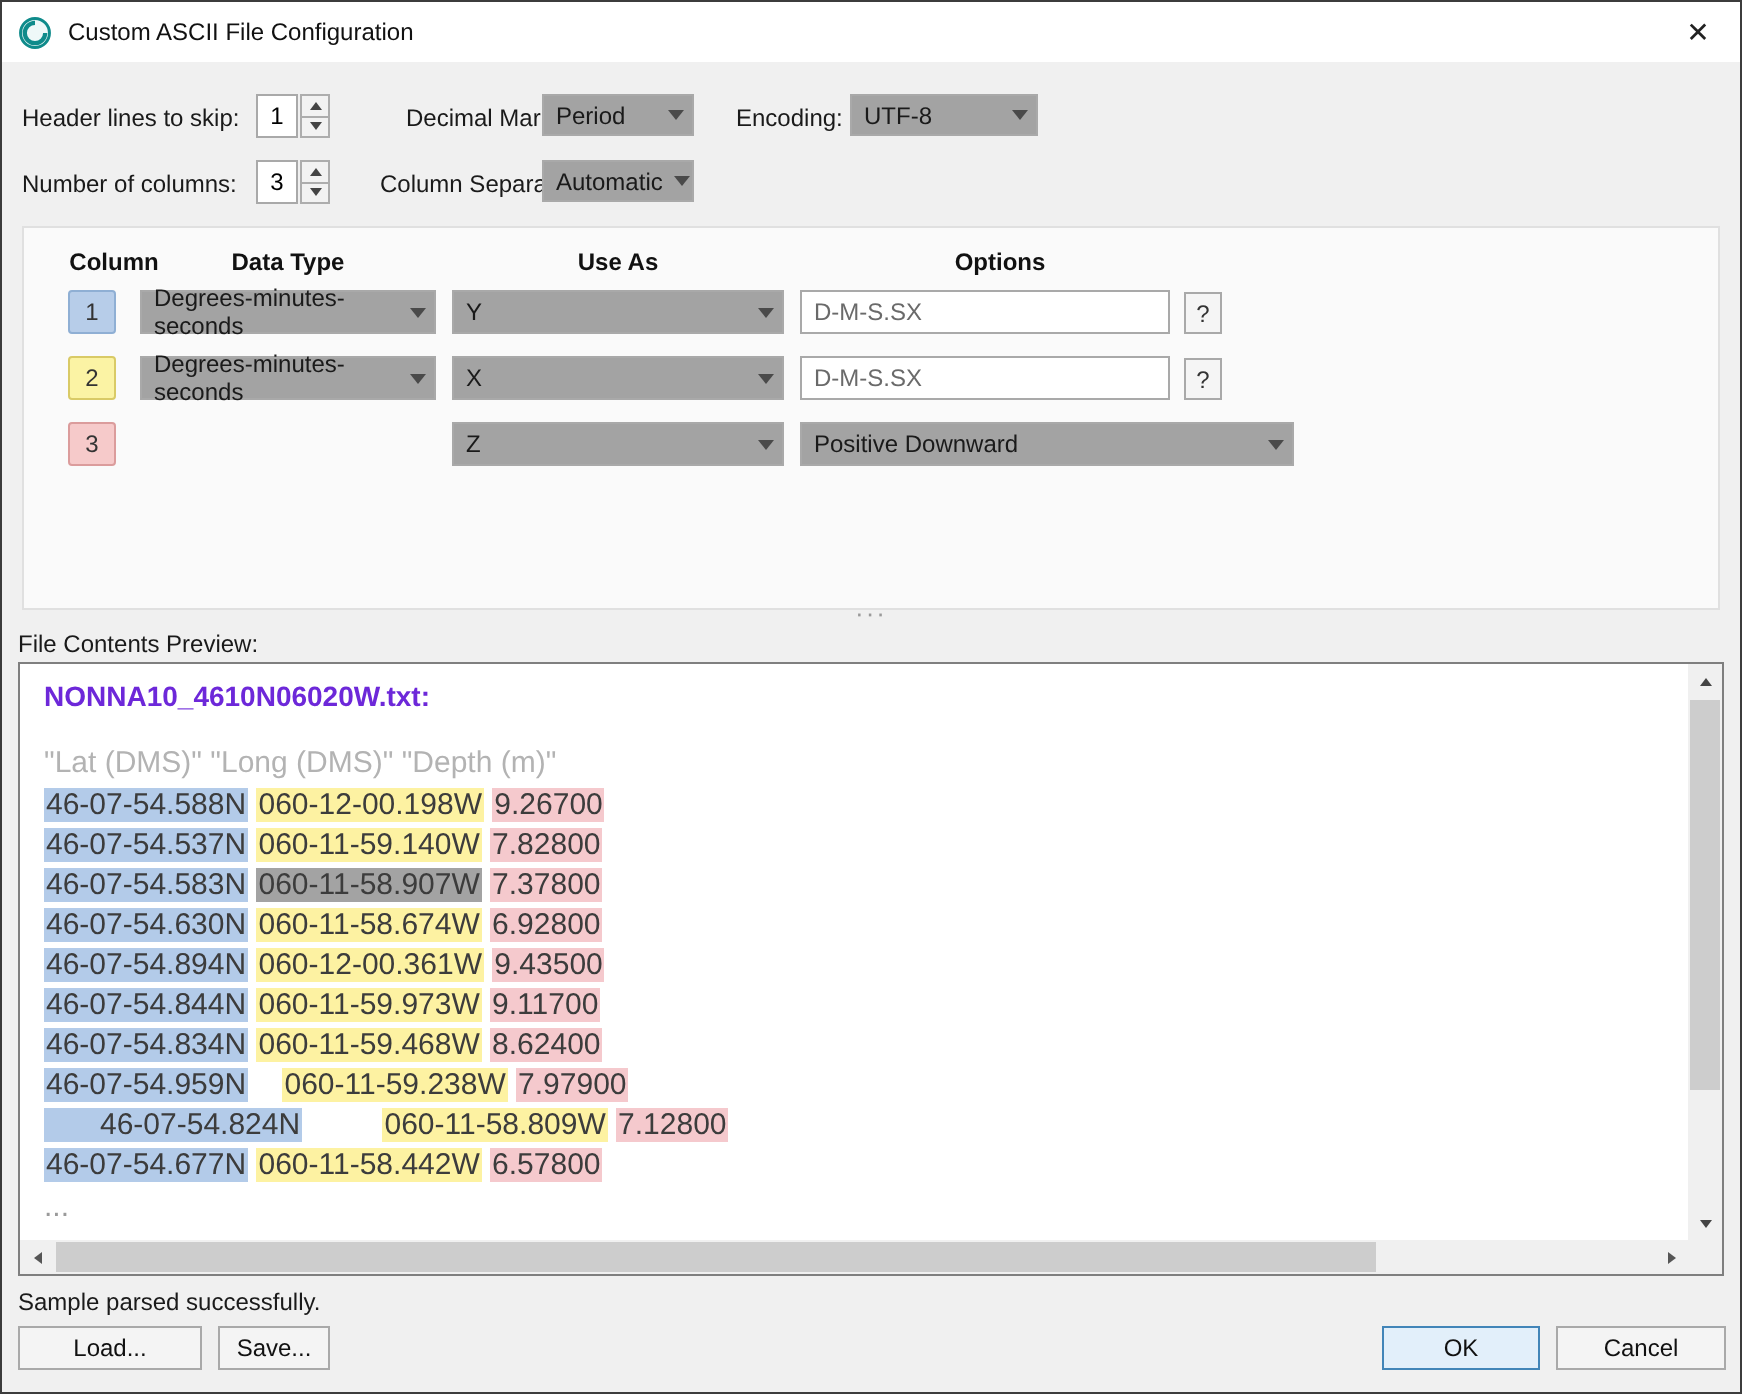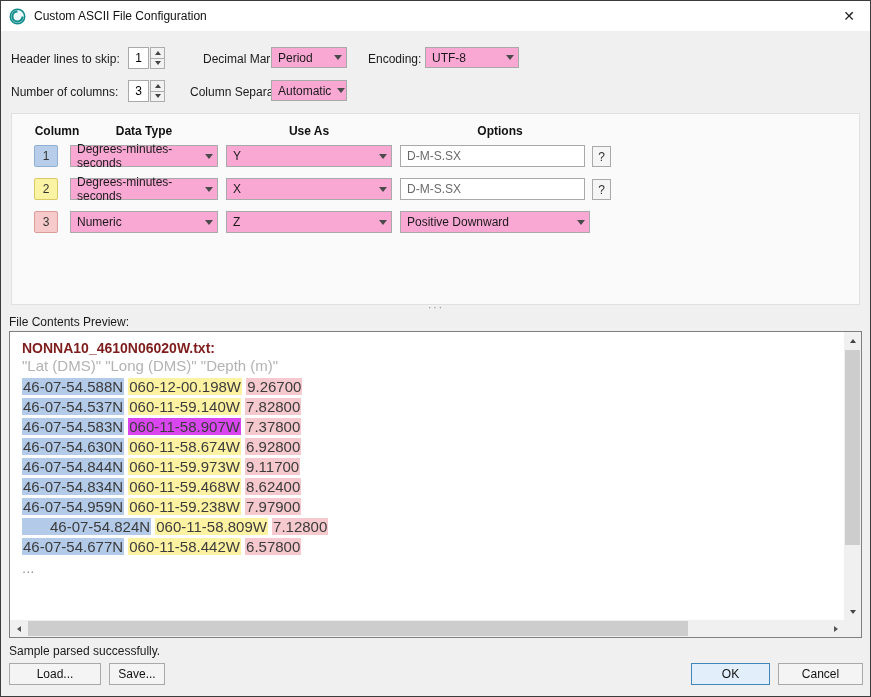--- a/index.html
+++ b/index.html
@@ -8,21 +8,21 @@
 
   
   .titlebar { position:absolute; left:0; top:0; width:100%; height:30px; background:#ffffff; display:flex; align-items:center; padding:0 8px; }
   .titlebar .app-icon { width:17px; height:17px; margin-right:8px; display:inline-flex; }
   .titlebar .title { font-size:12px; color:#111; }
   .titlebar .close { position:absolute; right:4px; top:0; width:34px; height:30px; display:flex; align-items:center; justify-content:center; font-size:14px; color:#222; cursor:pointer; }
 
   .lbl { position:absolute; font-size:12px; color:#1a1a1a; white-space:nowrap; }
 
   
-  .combo { position:absolute; height:21px; background:#f9a8d4; border:1px solid #a9a9a9; display:flex; align-items:center; justify-content:space-between; padding:0 4px 0 6px; font-size:12px; color:#1a1a1a; cursor:default; }
+  .combo { position:absolute; height:21px; background:#a3a3a3; border:1px solid #a9a9a9; display:flex; align-items:center; justify-content:space-between; padding:0 4px 0 6px; font-size:12px; color:#1a1a1a; cursor:default; }
   .combo .combo-arrow { width:0; height:0; border-left:4px solid transparent; border-right:4px solid transparent; border-top:5px solid #4a4a4a; margin-left:6px; }
 
   
   .spinner { position:absolute; display:flex; height:22px; }
   .spin-val { width:21px; height:22px; border:1px solid #a9a9a9; background:#fff; font-size:12px; text-align:center; font-family:"Liberation Sans", sans-serif; }
   .spin-btns { display:flex; flex-direction:column; width:15px; margin-left:1px; }
   .spin-btn { flex:1; background:#f2f2f2; border:1px solid #adadad; display:flex; align-items:center; justify-content:center; cursor:pointer; }
   .spin-btn + .spin-btn { margin-top:-1px; }
   .tri-up { width:0; height:0; border-left:3px solid transparent; border-right:3px solid transparent; border-bottom:4px solid #444; }
   .tri-down { width:0; height:0; border-left:3px solid transparent; border-right:3px solid transparent; border-top:4px solid #444; }
@@ -36,21 +36,21 @@
   .badge { position:absolute; left:22px; top:0; width:24px; height:22px; border:1px solid; border-radius:2px; display:flex; align-items:center; justify-content:center; font-size:12px; color:#333; }
   .cfg-row .combo { top:0; height:22px; }
   .opt-input { position:absolute; left:388px; top:0; width:185px; height:22px; border:1px solid #a9a9a9; background:#fff; font-size:12px; color:#6a6a6a; padding:0 6px; font-family:"Liberation Sans", sans-serif; }
   .help-btn { position:absolute; left:580px; top:1px; width:19px; height:21px; background:#f5f5f5; border:1px solid #a9a9a9; font-size:12px; color:#333; cursor:pointer; font-family:"Liberation Sans", sans-serif; }
 
   .splitter { position:absolute; left:50%; top:301px; transform:translateX(-50%); color:#9a9a9a; font-size:13px; letter-spacing:1px; cursor:ns-resize; line-height:10px; }
 
   
   .preview { position:absolute; left:8px; top:330px; width:853px; height:307px; background:#fff; border:1px solid #7f7f7f; }
   .preview-content { position:absolute; left:0; top:0; right:17px; bottom:17px; overflow:hidden; padding:8px 12px; }
-  .pv-filename { font-size:14px; font-weight:bold; color:#7f1d1d; margin-bottom:1px; }
+  .pv-filename { font-size:14px; font-weight:bold; color:#6d28d9; margin-bottom:17px; }
   .pv-header { font-size:15px; color:#b3b3b3; margin-bottom:3px; }
   .pv-row { font-size:15px; line-height:20px; color:#3c3c3c; white-space:nowrap; }
   .pv-row .hl { padding:0 1px;text-align:center; }
   .pv-ellipsis { font-size:15px; color:#9a9a9a; margin-top:2px; }
 
   
   .vscroll { position:absolute; right:0; top:0; bottom:17px; width:17px; background:#f0f0f0; }
   .hscroll { position:absolute; left:0; bottom:0; right:17px; height:17px; background:#f0f0f0; }
   .sb-btn { position:absolute; width:17px; height:17px; display:flex; align-items:center; justify-content:center; cursor:pointer; }
   .vscroll .sb-btn.top { top:0; left:0; }
@@ -152,51 +152,48 @@
       <div class="combo" style="left:214px;width:166px">
         <span>X</span>
         <span class="combo-arrow"></span>
       </div>
       <input class="opt-input" value="D-M-S.SX" style="">
       <button class="help-btn">?</button>
     </div>
 
     <div class="cfg-row" style="top:97px">
       <div class="badge" style="background: rgb(246, 202, 202); border-color: rgb(219, 156, 156);">3</div>
-      <div class="combo" style="left:58px;width:148px">
-        <span>Numeric</span>
-        <span class="combo-arrow"></span>
-      </div>
       <div class="combo" style="left:214px;width:166px">
         <span>Z</span>
         <span class="combo-arrow"></span>
       </div>
-      <div class="combo" style="left:388px;width:190px">
+      <div class="combo" style="left:388px;width:247px">
         <span>Positive Downward</span>
         <span class="combo-arrow"></span>
       </div>
     </div>
   </div>
 
   <div class="splitter">···</div>
 
   <span class="lbl" style="left:8px;top:314px">File Contents Preview:</span>
   <div class="preview">
     <div class="preview-content">
       <div class="pv-filename">NONNA10_4610N06020W.txt:</div>
       <div class="pv-header">"Lat (DMS)" "Long (DMS)" "Depth (m)"</div>
       <div id="pv-rows">
           <div class="pv-row"><span class="hl" style="background: rgb(179, 203, 233);">46-07-54.588N</span> <span class="hl" style="background: rgb(253, 242, 162);">060-12-00.198W</span> <span class="hl" style="background: rgb(245, 201, 205);">9.26700</span></div>
           <div class="pv-row"><span class="hl" style="background: rgb(179, 203, 233);">46-07-54.537N</span> <span class="hl" style="background: rgb(253, 242, 162);">060-11-59.140W</span> <span class="hl" style="background: rgb(245, 201, 205);">7.82800</span></div>
-          <div class="pv-row"><span class="hl" style="background: rgb(179, 203, 233);">46-07-54.583N</span> <span class="hl" style="background: #d946ef;">060-11-58.907W</span> <span class="hl" style="background: rgb(245, 201, 205);">7.37800</span></div>
+          <div class="pv-row"><span class="hl" style="background: rgb(179, 203, 233);">46-07-54.583N</span> <span class="hl" style="background: #a3a3a3;">060-11-58.907W</span> <span class="hl" style="background: rgb(245, 201, 205);">7.37800</span></div>
           <div class="pv-row"><span class="hl" style="background: rgb(179, 203, 233);">46-07-54.630N</span> <span class="hl" style="background: rgb(253, 242, 162);">060-11-58.674W</span> <span class="hl" style="background: rgb(245, 201, 205);">6.92800</span></div>
+          <div class="pv-row"><span class="hl" style="background: rgb(179, 203, 233);">46-07-54.894N</span> <span class="hl" style="background: rgb(253, 242, 162);">060-12-00.361W</span> <span class="hl" style="background: rgb(245, 201, 205);">9.43500</span></div>
           <div class="pv-row"><span class="hl" style="background: rgb(179, 203, 233);">46-07-54.844N</span> <span class="hl" style="background: rgb(253, 242, 162);">060-11-59.973W</span> <span class="hl" style="background: rgb(245, 201, 205);">9.11700</span></div>
           <div class="pv-row"><span class="hl" style="background: rgb(179, 203, 233);">46-07-54.834N</span> <span class="hl" style="background: rgb(253, 242, 162);">060-11-59.468W</span> <span class="hl" style="background: rgb(245, 201, 205);">8.62400</span></div>
-          <div class="pv-row"><span class="hl" style="background: rgb(179, 203, 233);">46-07-54.959N</span> <span class="hl" style="background: rgb(253, 242, 162);">060-11-59.238W</span> <span class="hl" style="background: rgb(245, 201, 205);">7.97900</span></div>
-          <div class="pv-row"><span class="hl" style="background: rgb(179, 203, 233); padding-left: 28px;">46-07-54.824N</span> <span class="hl" style="background: rgb(253, 242, 162);">060-11-58.809W</span> <span class="hl" style="background: rgb(245, 201, 205);">7.12800</span></div>
+          <div class="pv-row"><span class="hl" style="background: rgb(179, 203, 233);">46-07-54.959N</span> <span class="hl" style="background: rgb(253, 242, 162); margin-left: 13px;">060-11-59.238W</span> <span class="hl" style="background: rgb(245, 201, 205);">7.97900</span></div>
+          <div class="pv-row"><span class="hl" style="background: rgb(179, 203, 233); padding-left: 28px;">46-07-54.824N</span> <span class="hl" style="background: rgb(253, 242, 162); margin-left: 36px;">060-11-58.809W</span> <span class="hl" style="background: rgb(245, 201, 205);">7.12800</span></div>
           <div class="pv-row"><span class="hl" style="background: rgb(179, 203, 233);">46-07-54.677N</span> <span class="hl" style="background: rgb(253, 242, 162);">060-11-58.442W</span> <span class="hl" style="background: rgb(245, 201, 205);">6.57800</span></div>
         </div>
       <div class="pv-ellipsis">...</div>
     </div>
     <div class="vscroll">
       <div class="sb-btn top">
           <span class="tri-up"></span>
         </div>
       <div class="vthumb"></div>
       <div class="sb-btn bottom">

